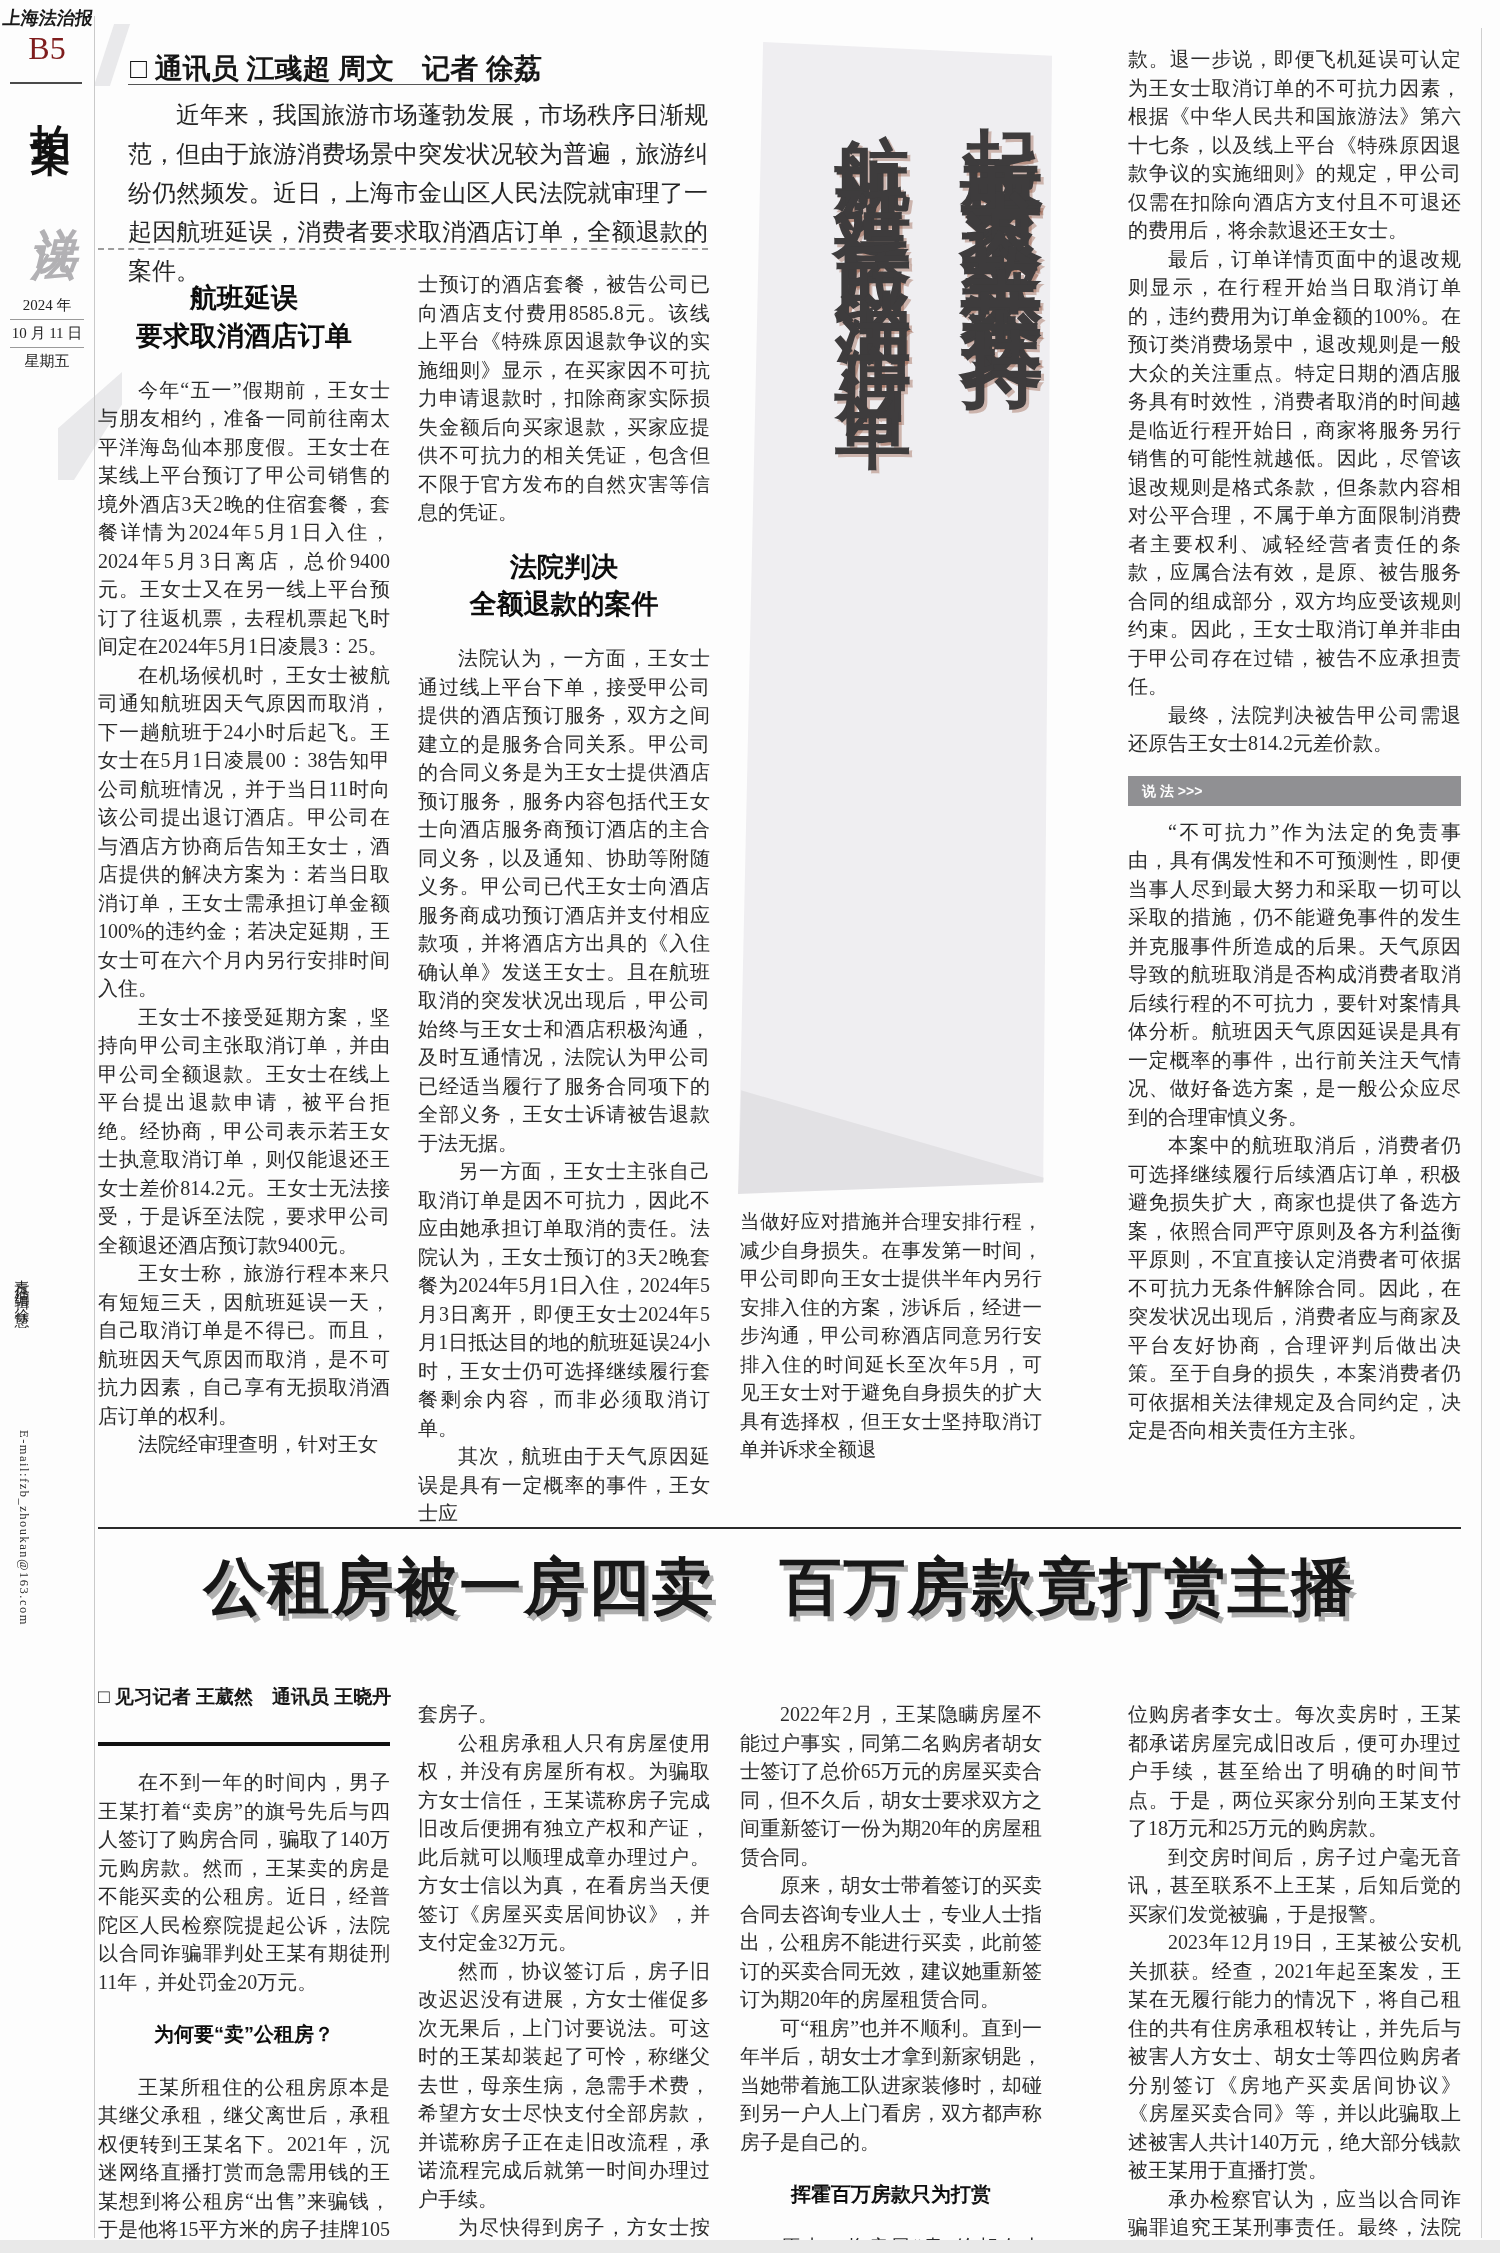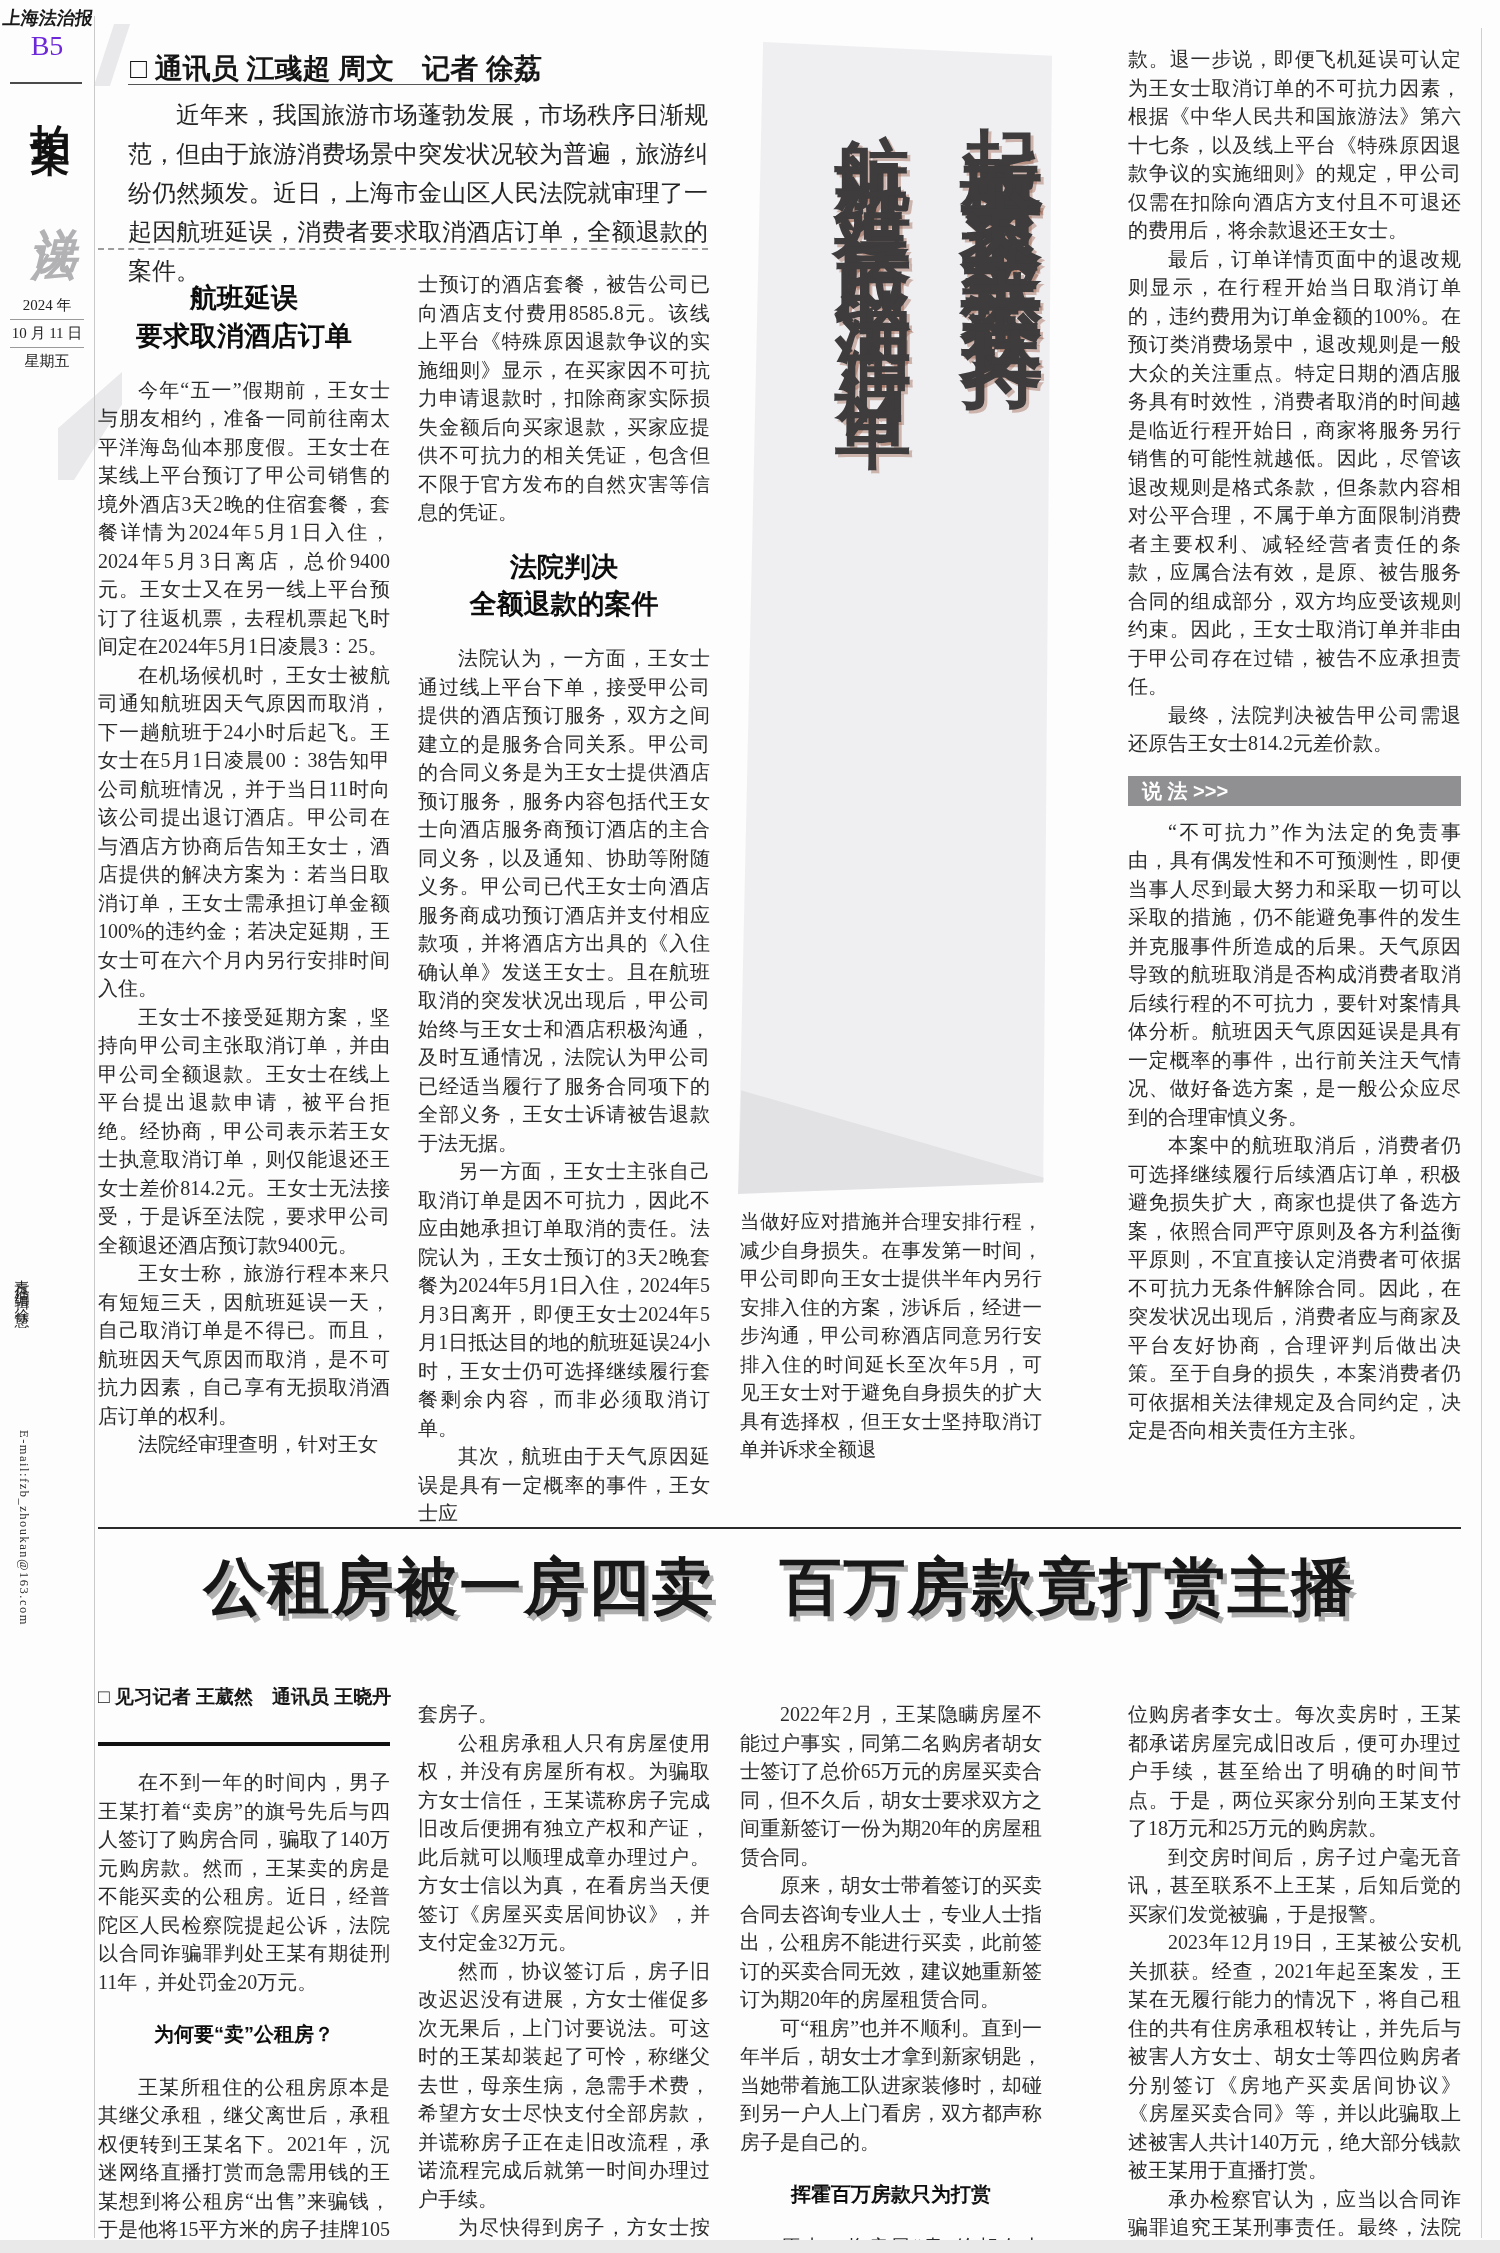--- a/index.html
+++ b/index.html
@@ -2,21 +2,21 @@
 <html><head>
 <meta charset="utf-8">
 <style>
   html,body{margin:0;padding:0;background:#fff;}
   .page{position:relative;width:1500px;height:2253px;background:#fdfdfd;overflow:hidden;
         font-family:"Liberation Serif","DejaVu Serif",serif;color:#2b2b2b;}
   .abs{position:absolute;}
   
   .logo{left:3px;top:6px;width:90px;font-size:18px;font-weight:900;color:#1a1a1a;
         transform:skewX(-8deg);letter-spacing:0px;white-space:nowrap;}
-  .pageno{left:0;top:30px;width:94px;text-align:center;font-size:28px;color:#6d28d9;}
+  .pageno{left:0;top:30px;width:94px;text-align:center;font-size:32px;color:#7f1d1d;}
   .pageno-rule{left:10px;top:82px;width:72px;height:2px;background:#4a4a4a;}
   .colname1{left:24px;top:92px;writing-mode:vertical-rl;font-size:40px;font-weight:900;color:#111;
             letter-spacing:8px;font-family:"Liberation Sans","DejaVu Sans",sans-serif;}
   .colname2{left:22px;top:190px;writing-mode:vertical-rl;font-size:46px;font-weight:700;font-style:italic;
             color:#b2b1b4;letter-spacing:8px;}
   .dates{left:0;top:292px;width:94px;text-align:center;font-size:15px;color:#222;}
   .dates .row{padding:4px 0;margin:0 10px;}
   .dates .row + .row{border-top:1px solid #9a9a9a;text-align:center;}
   .side-rule{left:94px;top:16px;width:1px;height:2222px;background:#c9c9c9;}
   .right-rule{left:1481px;top:28px;width:1px;height:2210px;background:#cfcfcf;}
@@ -48,21 +48,21 @@
   .hl-card{left:738px;top:42px;width:314px;height:1152px;background:#efeef1;
            clip-path:polygon(8% 0,100% 1.2%,97.2% 99%,0 100%);}
   .hl-card-fold{left:738px;top:42px;width:314px;height:1152px;pointer-events:none;
            clip-path:polygon(1% 91%,97.5% 98.6%,97.2% 99%,0 100%);background:rgba(0,0,0,0.05);}
   .vh{writing-mode:vertical-rl;font-weight:900;color:#3e3c3d;
       text-shadow:3px 3px 0 rgba(148,86,62,0.38);white-space:nowrap;}
   .vh-left{left:822px;top:72px;font-size:76px;letter-spacing:26px;}
   .vh-right{left:946px;top:62px;font-size:82px;letter-spacing:20px;}
   
   .sf-bar{margin:18px 0 12px 0;height:30px;line-height:30px;background:#909093;color:#fff;
-          font-family:"Liberation Sans","DejaVu Sans",sans-serif;font-weight:700;font-size:20px;
+          font-family:"Liberation Sans","DejaVu Sans",sans-serif;font-weight:700;font-size:14px;
           padding-left:14px;text-indent:0;}
   .divider{left:98px;top:1527px;width:1363px;height:2px;background:#2a2a2a;}
   
   .b-headline{left:98px;top:1545px;width:1363px;text-align:center;font-size:62px;font-weight:900;
               color:#171717;letter-spacing:2px;white-space:nowrap;
               text-shadow:4px 5px 0 #adadad;}
   .b-byline{left:98px;top:1684px;width:300px;font-size:19px;font-weight:600;color:#161616;
             font-family:"Liberation Sans","DejaVu Sans",sans-serif;}
   .b-byline-rule{left:98px;top:1742px;width:292px;height:4px;background:#111;}
   .bc1{left:98px;top:1768px;width:292px;}

